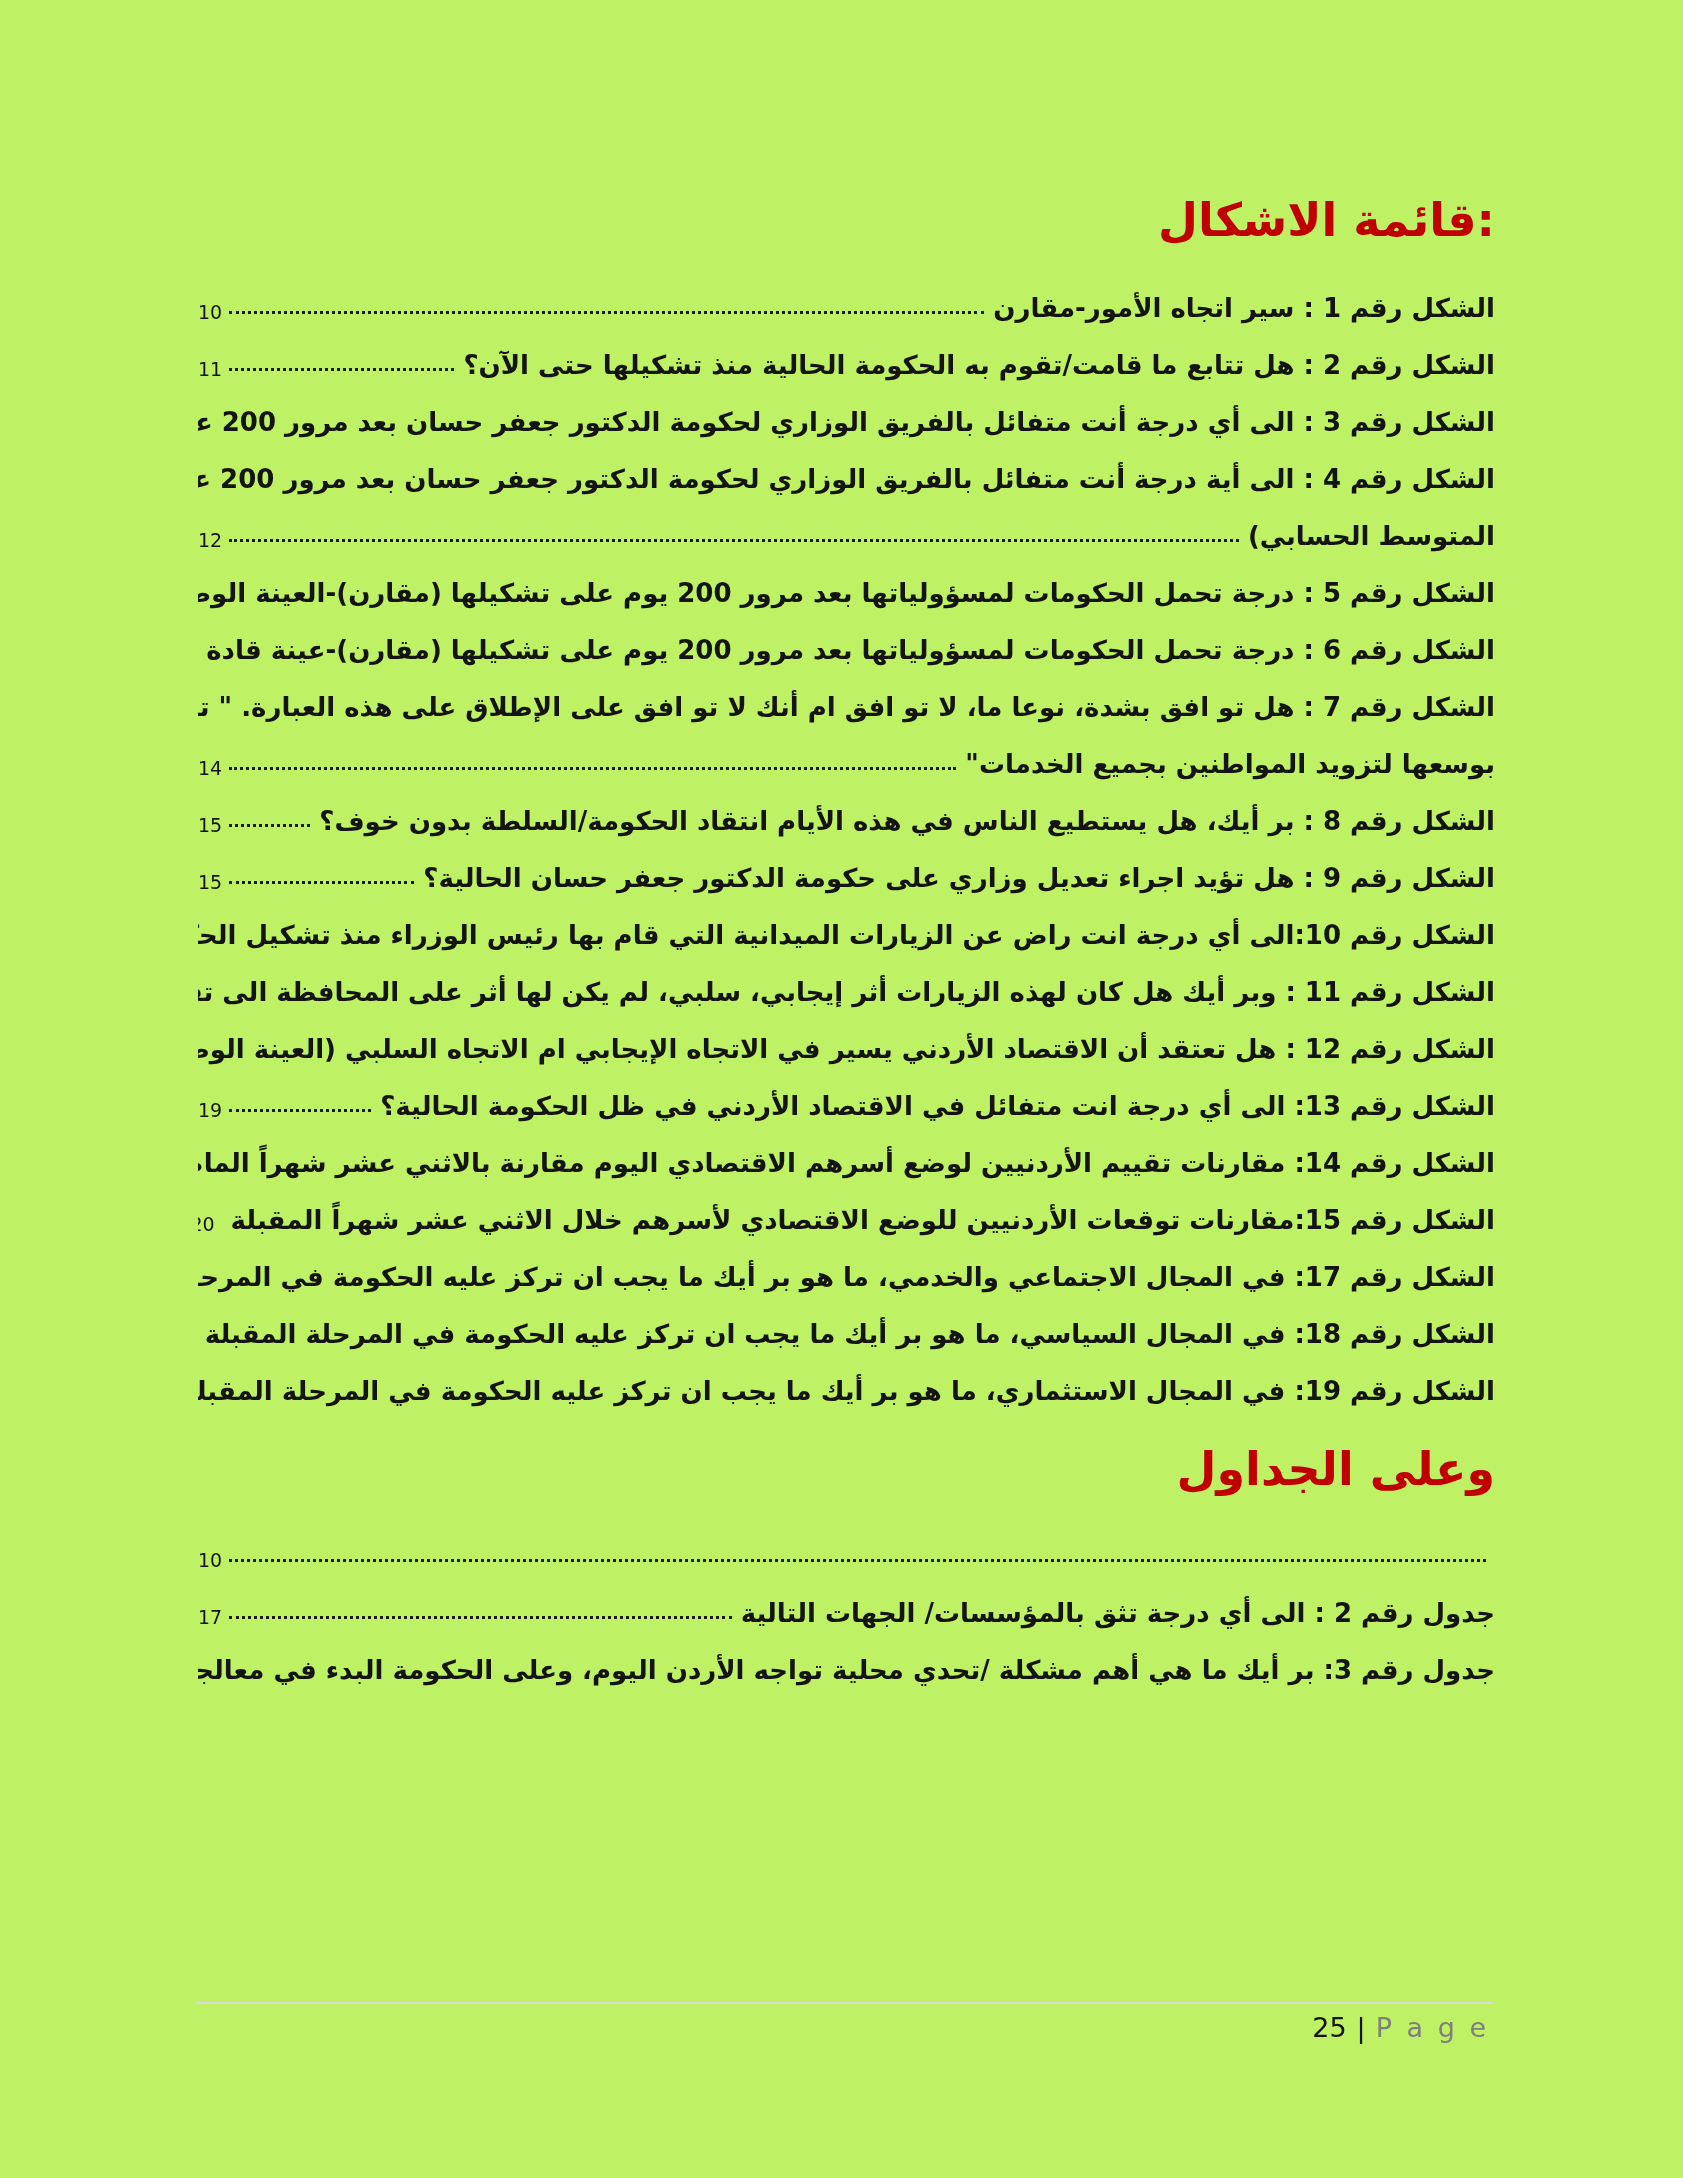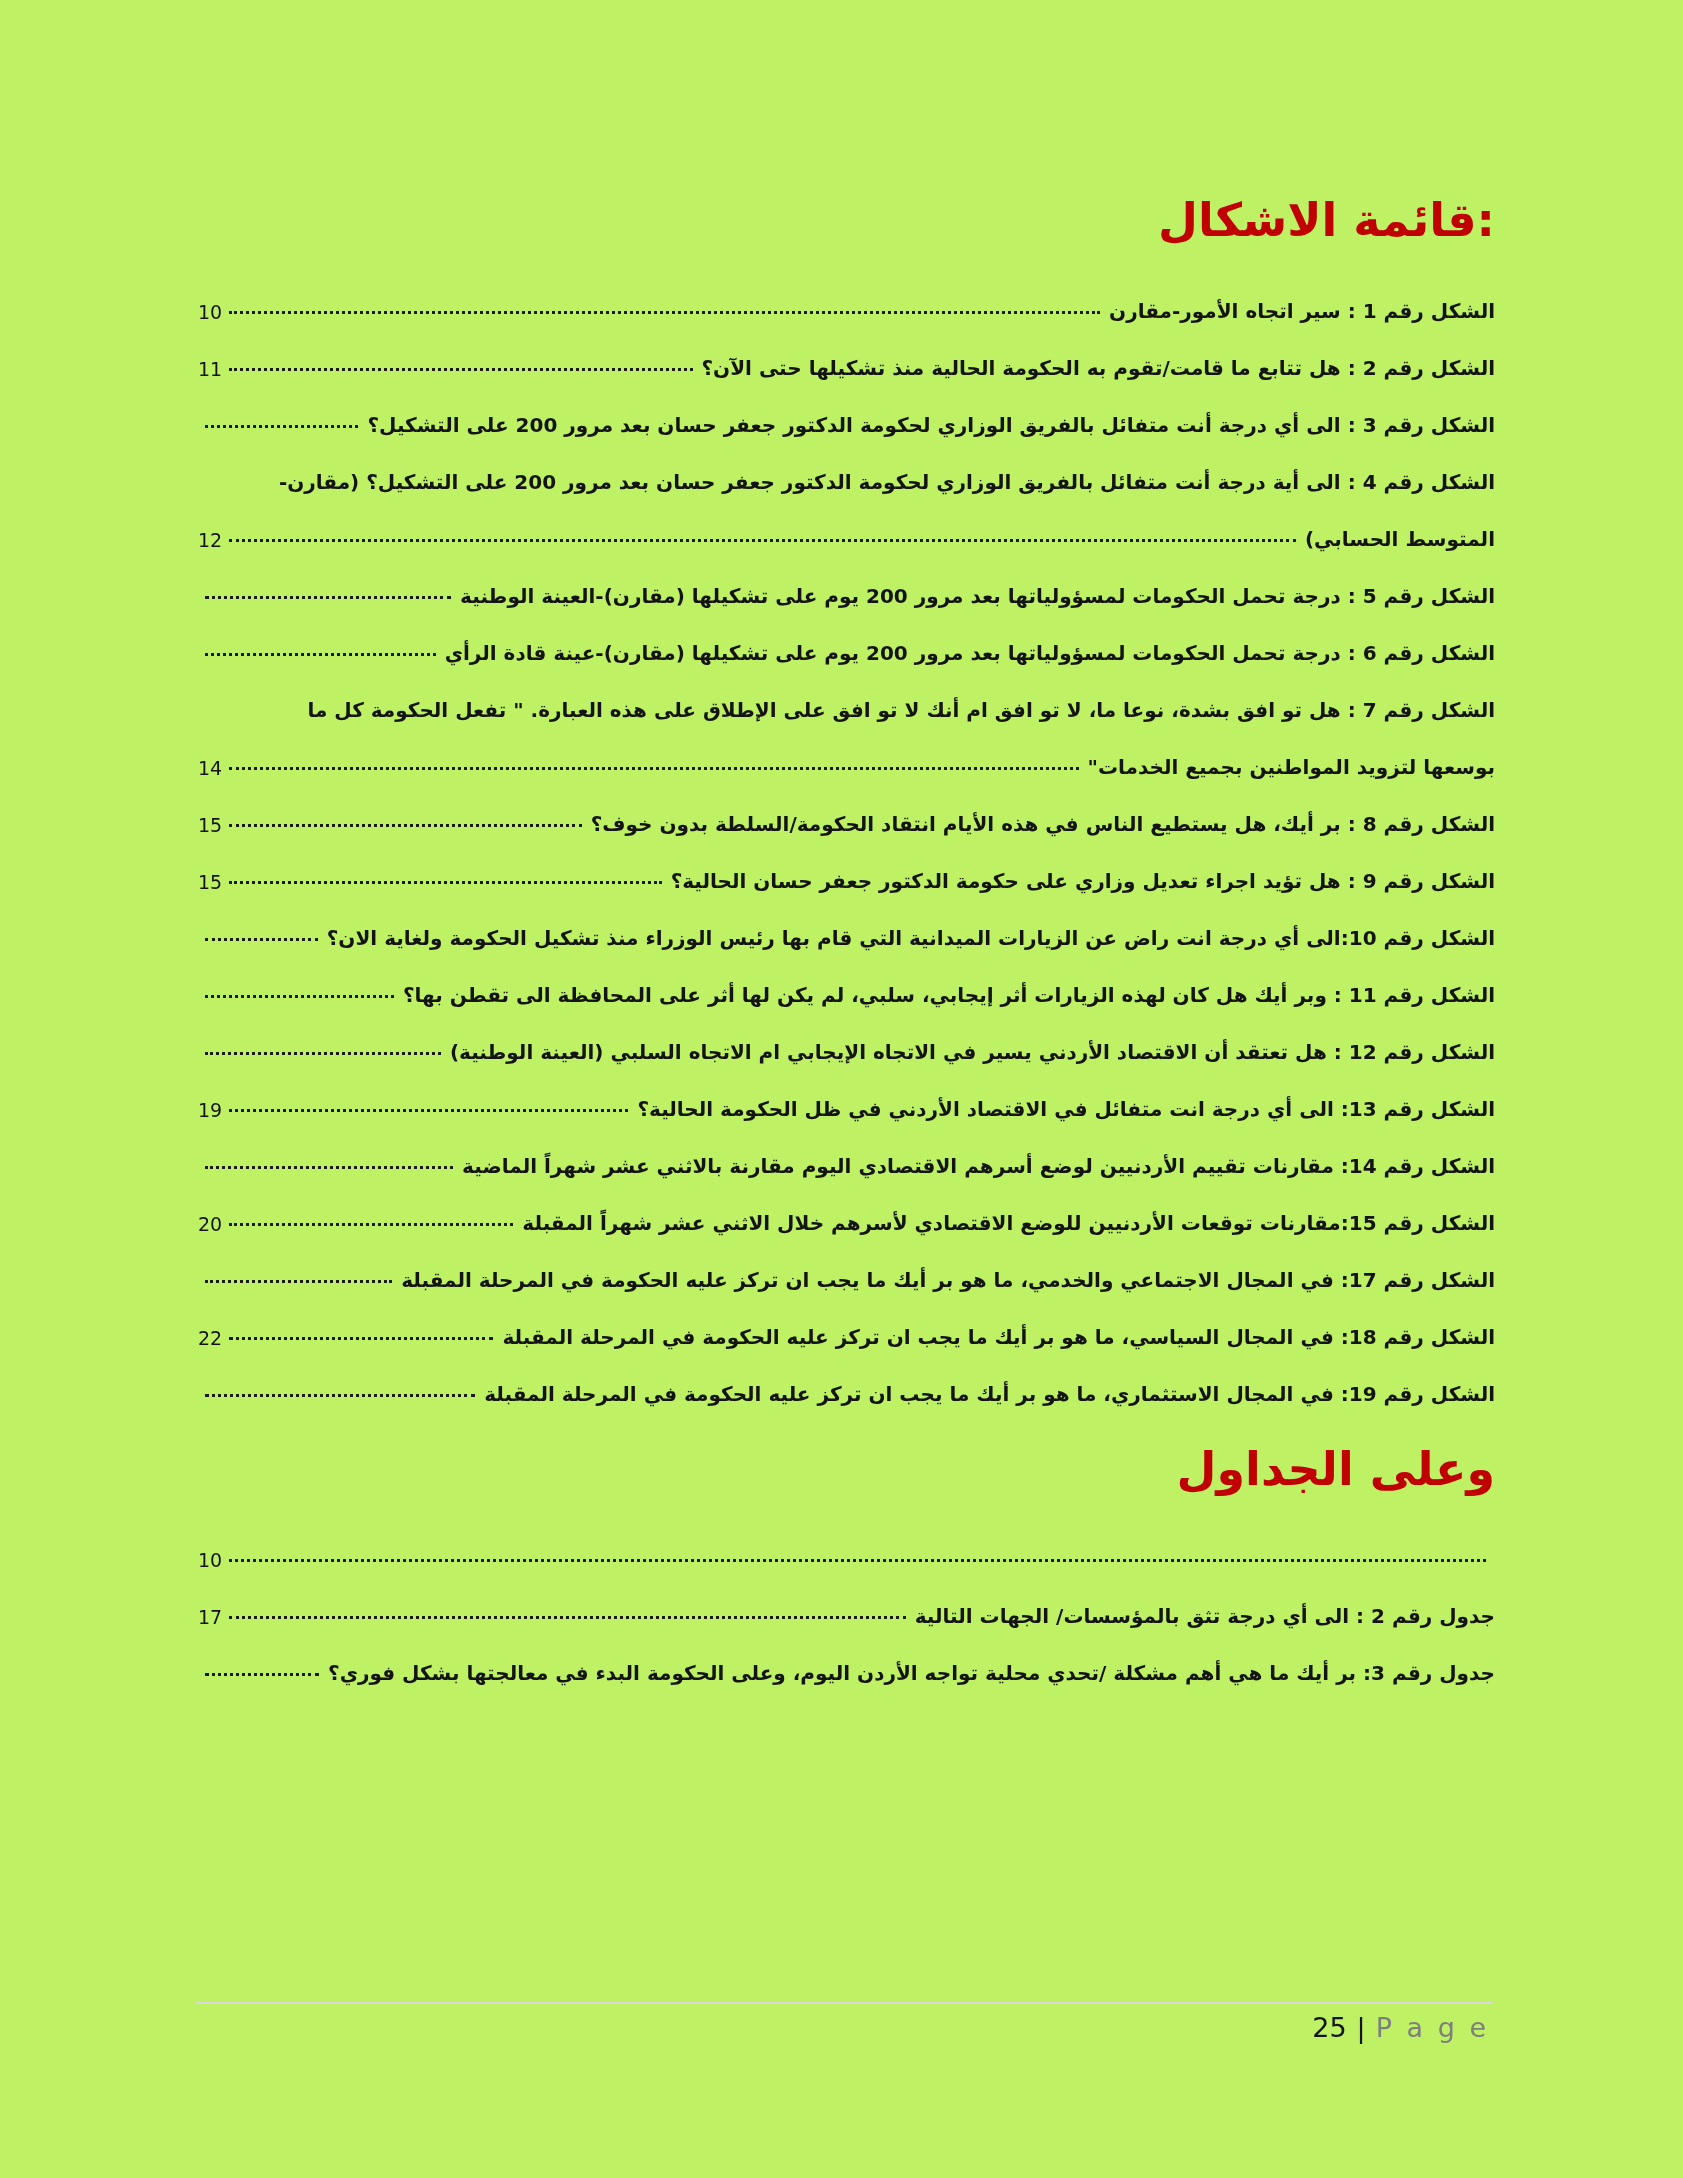--- a/index.html
+++ b/index.html
@@ -31,21 +31,21 @@
     direction:rtl;
     display:flex;
     align-items:flex-end;
     height:57px;
     padding-bottom:6px;
     box-sizing:border-box;
     overflow:hidden;
   }
   .toc-text{
     white-space:nowrap;
-    font-size:20px;
+    font-size:26px;
     font-weight:700;
     color:#141414;
   }
   .toc-fill{
     display:flex;
     flex:1 1 auto;
     align-items:flex-end;
     min-width:0;
   }
   .toc-leader{

